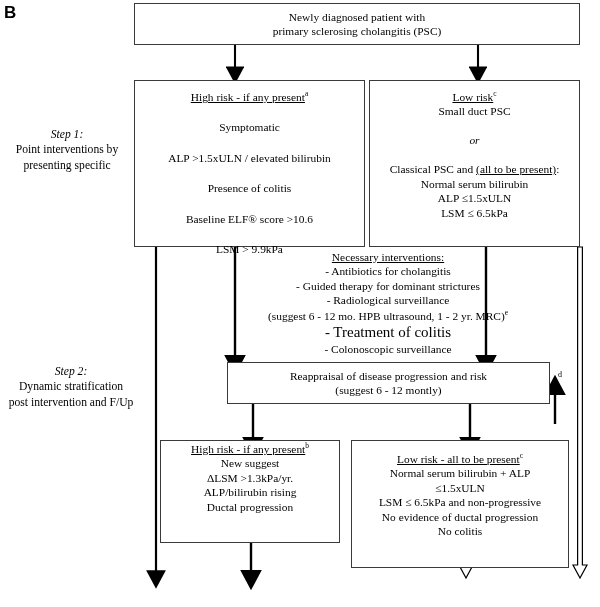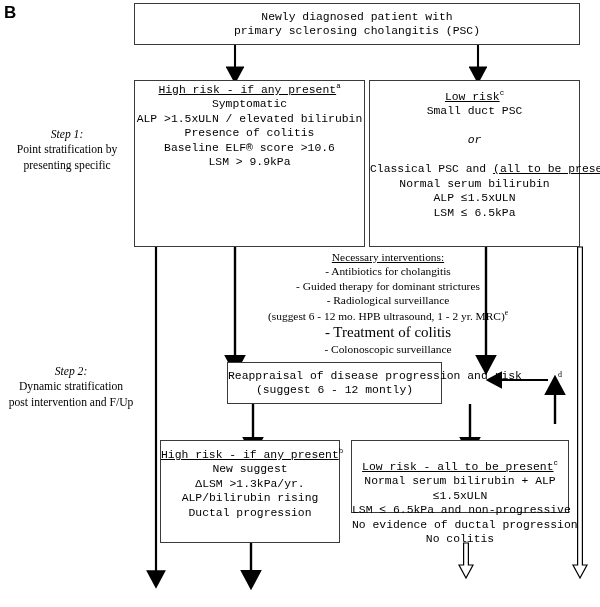--- a/index.html
+++ b/index.html
@@ -7,21 +7,21 @@
        font-family:"Liberation Serif","DejaVu Serif",serif;color:#000;}
   #stage{position:absolute;left:0;top:0;width:600px;height:607px;}
 
   .panel-letter{position:absolute;left:4px;top:4px;font-family:"Liberation Sans",sans-serif;
       font-weight:bold;font-size:17px;line-height:1;}
 
   .box{position:absolute;border:1.3px solid #3a3a3a;background:#fff;box-sizing:border-box;
        display:flex;flex-direction:column;align-items:center;justify-content:flex-start;
        text-align:center;}
   .box.center{justify-content:center;}
-  .box .ln{display:block;width:100%;line-height:1.27;font-size:11.4px;white-space:nowrap;font-family:Liberation Mono, monospace;}
+  .box .ln{display:block;width:100%;line-height:1.27;font-size:11.4px;white-space:nowrap;}
   .hdr{text-decoration:underline;}
   .ital{font-style:italic;}
   sup{font-size:7.4px;vertical-align:super;text-decoration:none;display:inline;}
   .u{text-decoration:underline;}
 
   .steplbl{position:absolute;text-align:center;font-size:11.6px;line-height:1.32;}
   .steplbl .t1{font-style:italic;}
 
   svg.arrows{position:absolute;left:0;top:0;width:600px;height:607px;pointer-events:none;}
 </style>
@@ -89,36 +89,36 @@
       <path d="M577.6,247 L577.6,565 L573,565 L580,578 L587,565 L582.4,565 L582.4,247 z" fill="#fff" stroke="#000" stroke-width="1.2" stroke-linejoin="miter"></path>
     </g>
   </svg>
 
   <div class="steplbl" style="left:552px;top:371px;width:16px;font-size:8px;line-height:1;">
     <span>d</span>
   </div>
 
   <div class="steplbl" style="left:2px;top:127px;width:130px;">
     <div class="t1">Step 1:</div>
-    <div>Point stratification by</div>
+    <div>Point interventions by</div>
     <div>presenting specific</div>
   </div>
 
   <div class="steplbl" style="left:0px;top:364px;width:142px;">
     <div class="t1">Step 2:</div>
     <div>Dynamic stratification</div>
     <div>post intervention and F/Up</div>
   </div>
 
   <div class="box center" style="left:134px;top:3px;width:446px;height:42px;">
     <span class="ln">Newly diagnosed patient with</span>
     <span class="ln">primary sclerosing cholangitis  (PSC)</span>
   </div>
 
-  <div class="box" style="left:134px;top:80px;width:231px;height:167px;padding-top:1px;">
+  <div class="box" style="left:134px;top:80px;width:231px;height:167px;padding-top:8px;gap:16px;">
     <span class="ln"><span class="hdr">High risk - if any present</span><sup>a</sup></span>
     <span class="ln">Symptomatic</span>
     <span class="ln">ALP &gt;1.5xULN / elevated bilirubin</span>
     <span class="ln">Presence of colitis</span>
     <span class="ln">Baseline ELF® score &gt;10.6</span>
     <span class="ln">LSM &gt; 9.9kPa</span>
   </div>
 
   <div class="box" style="left:369px;top:80px;width:211px;height:167px;padding-top:8px;">
     <span class="ln"><span class="hdr">Low risk</span><sup>c</sup></span>
@@ -135,34 +135,34 @@
   <div style="position:absolute;left:243px;top:250px;width:290px;text-align:center;">
     <div style="font-size:11.4px;line-height:1.27;" class="hdr">Necessary interventions:</div>
     <div style="font-size:11.4px;line-height:1.27;">- Antibiotics for cholangitis</div>
     <div style="font-size:11.4px;line-height:1.27;">- Guided therapy for dominant strictures</div>
     <div style="font-size:11.4px;line-height:1.27;">- Radiological surveillance</div>
     <div style="font-size:11.4px;line-height:1.27;white-space:nowrap;"><span>(suggest 6 - 12 mo. HPB ultrasound, 1 - 2 yr. MRC)</span><sup>e</sup></div>
     <div style="font-size:15px;line-height:1.27;">- Treatment of colitis</div>
     <div style="font-size:11.4px;line-height:1.27;">- Colonoscopic surveillance</div>
   </div>
 
-  <div class="box center" style="left:227px;top:362px;width:215px;height:42px;">
+  <div class="box center" style="left:227px;top:362px;width:323px;height:42px;">
     <span class="ln">Reappraisal of disease progression and risk</span>
     <span class="ln">(suggest 6 - 12 montly)</span>
   </div>
 
-  <div class="box" style="left:160px;top:440px;width:180px;height:103px;padding-top:6px;">
+  <div class="box" style="left:160px;top:440px;width:180px;height:103px;">
     <span class="ln"><span class="hdr">High risk - if any present</span><sup>b</sup></span>
     <span class="ln">New suggest</span>
     <span class="ln">ΔLSM &gt;1.3kPa/yr.</span>
     <span class="ln">ALP/bilirubin rising</span>
     <span class="ln">Ductal progression</span>
   </div>
 
-  <div class="box" style="left:351px;top:440px;width:218px;height:73px;padding-top:18px;">
+  <div class="box" style="left:351px;top:440px;width:218px;height:128px;padding-top:10px;">
     <span class="ln"><span class="hdr">Low risk - all to be present</span><sup>c</sup></span>
     <span class="ln">Normal serum bilirubin + ALP</span>
     <span class="ln">≤1.5xULN</span>
     <span class="ln">LSM ≤ 6.5kPa and non-progressive</span>
     <span class="ln">No evidence of ductal progression</span>
     <span class="ln">No colitis</span>
   </div>
 
 
 </div>

